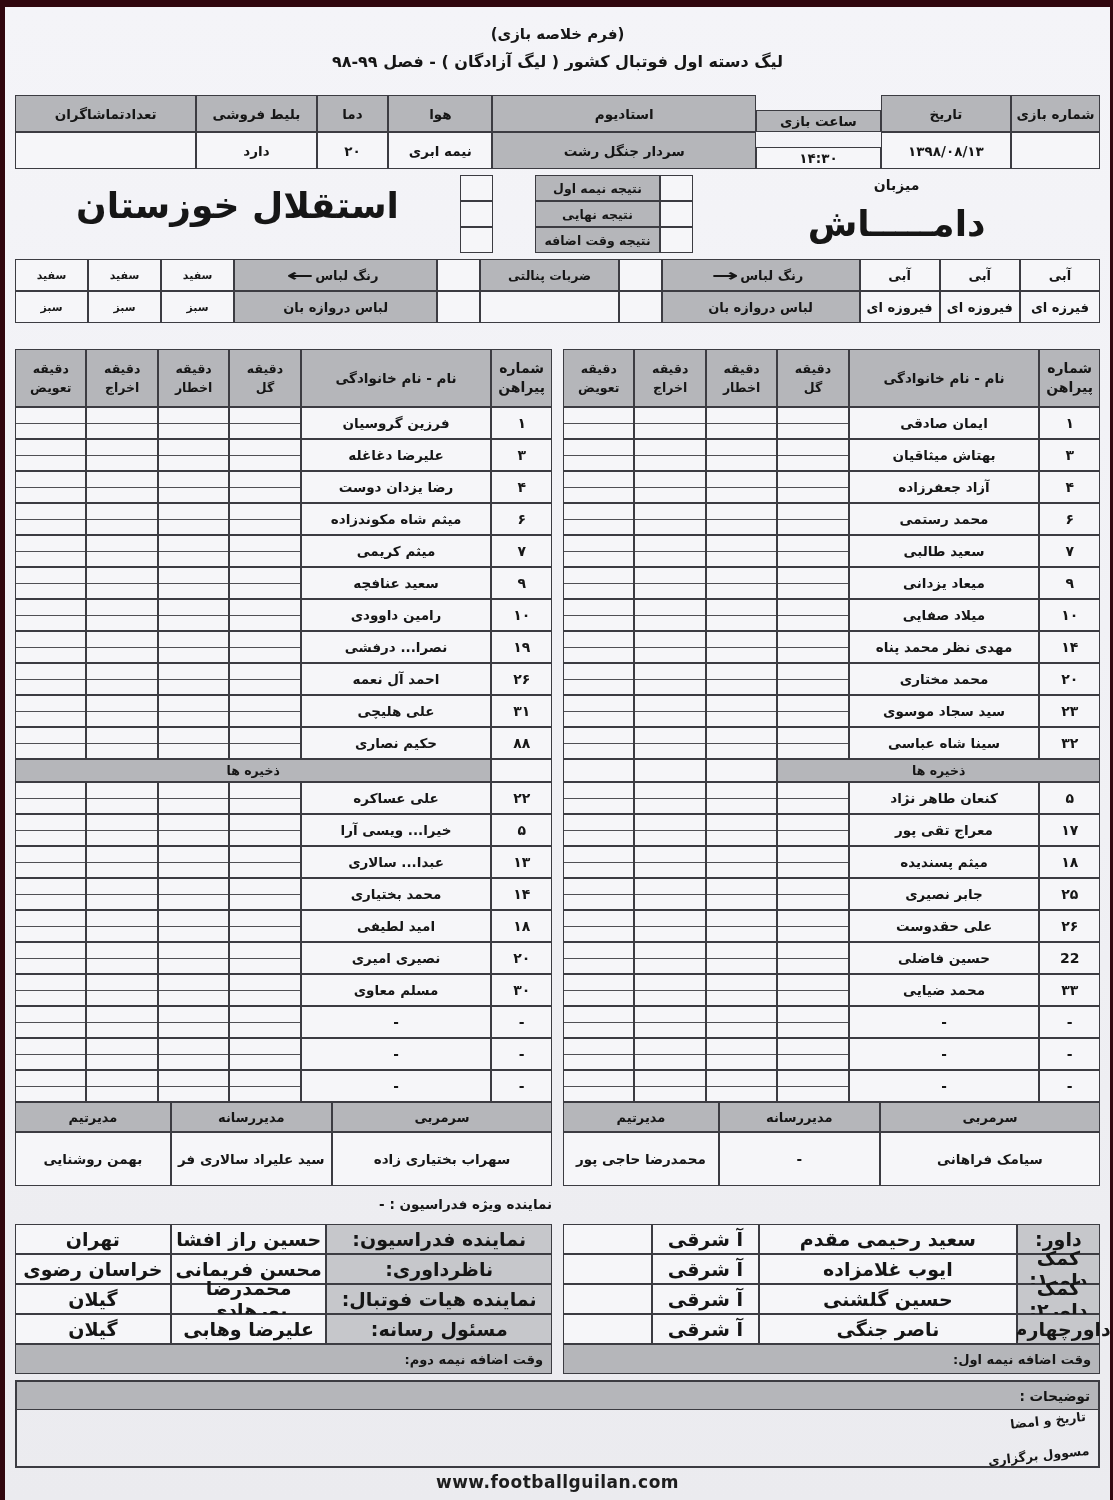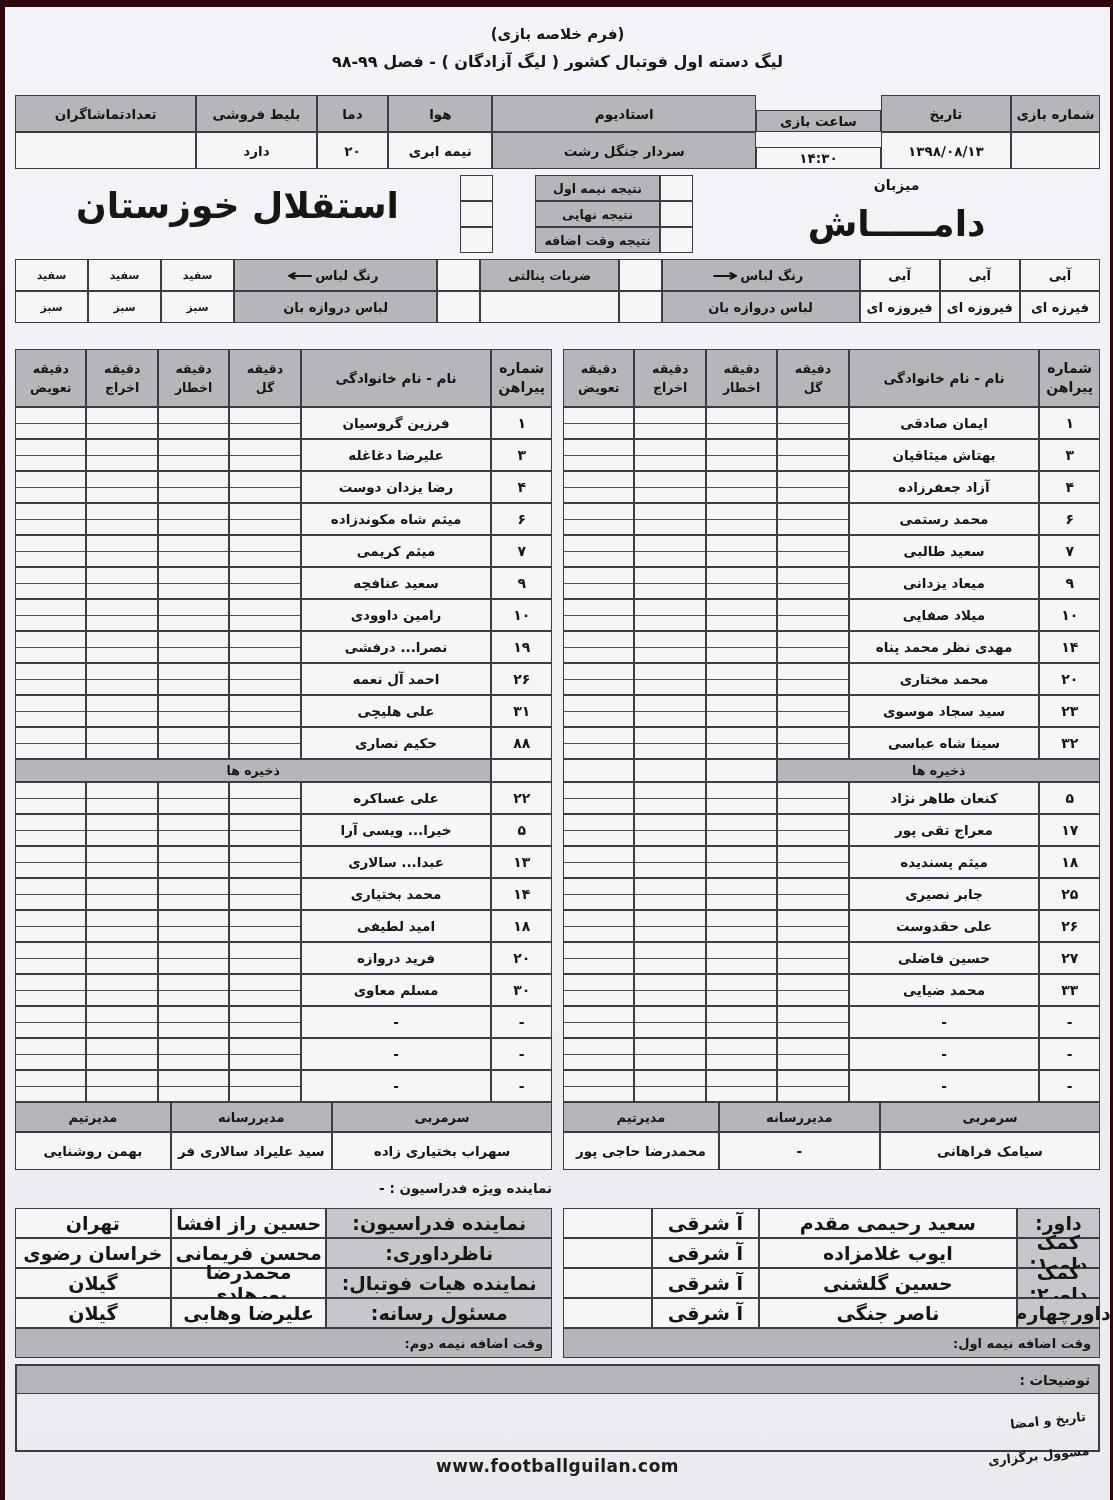--- a/index.html
+++ b/index.html
@@ -73,21 +73,21 @@
   .mc::after{content:"";position:absolute;left:0;right:0;top:50%;border-top:1px solid rgba(50,50,56,.85);}
   .bandrow{display:flex;height:23px;}
   .band{font-size:12.5px;}
   .w-band-r{width:60.1%;}
   .w-band-l{width:88.7%;}
   
   .staff{display:flex;gap:11px;}
   .scol{display:flex;flex-direction:column;}
   .sw0{width:41%;} .sw1{width:30%;} .sw2{width:29%;}
   .shead{height:30px;font-size:13px;}
-  .sval{height:38px;font-size:13.5px;}
+  .sval{height:54px;font-size:13.5px;}
   
   .fedline{margin-top:10px;height:24px;font-size:13.5px;padding-right:50.5%;white-space:nowrap;}
   
   .officials{margin-top:4px;display:flex;gap:11px;}
   .orow{display:flex;height:30px;}
   .oc{font-size:19px;}
   .ow-lb-r{width:15.5%;background:var(--graylt);}
   .ow-nm-r{width:48%;}
   .ow-pr-r{width:20%;}
   .ow-sp-r{width:16.5%;}
@@ -356,21 +356,21 @@
           </div>
             <div class="prow">
             <div class="cell w-num">۲۶</div>
             <div class="cell w-name">علی حقدوست</div>
             <div class="cell w-min mc"></div>
             <div class="cell w-min mc"></div>
             <div class="cell w-min mc"></div>
             <div class="cell w-min mc"></div>
           </div>
             <div class="prow">
-            <div class="cell w-num">۲۷</div>
+            <div class="cell w-num">22</div>
             <div class="cell w-name">حسین فاضلی</div>
             <div class="cell w-min mc"></div>
             <div class="cell w-min mc"></div>
             <div class="cell w-min mc"></div>
             <div class="cell w-min mc"></div>
           </div>
             <div class="prow">
             <div class="cell w-num">۳۳</div>
             <div class="cell w-name">محمد ضیایی</div>
             <div class="cell w-min mc"></div>
@@ -549,21 +549,21 @@
             <div class="prow">
             <div class="cell w-num">۱۸</div>
             <div class="cell w-name">امید لطیفی</div>
             <div class="cell w-min mc"></div>
             <div class="cell w-min mc"></div>
             <div class="cell w-min mc"></div>
             <div class="cell w-min mc"></div>
           </div>
             <div class="prow">
             <div class="cell w-num">۲۰</div>
-            <div class="cell w-name">فرید دروازه</div>
+            <div class="cell w-name">نصیری امیری</div>
             <div class="cell w-min mc"></div>
             <div class="cell w-min mc"></div>
             <div class="cell w-min mc"></div>
             <div class="cell w-min mc"></div>
           </div>
             <div class="prow">
             <div class="cell w-num">۳۰</div>
             <div class="cell w-name">مسلم معاوی</div>
             <div class="cell w-min mc"></div>
             <div class="cell w-min mc"></div>

